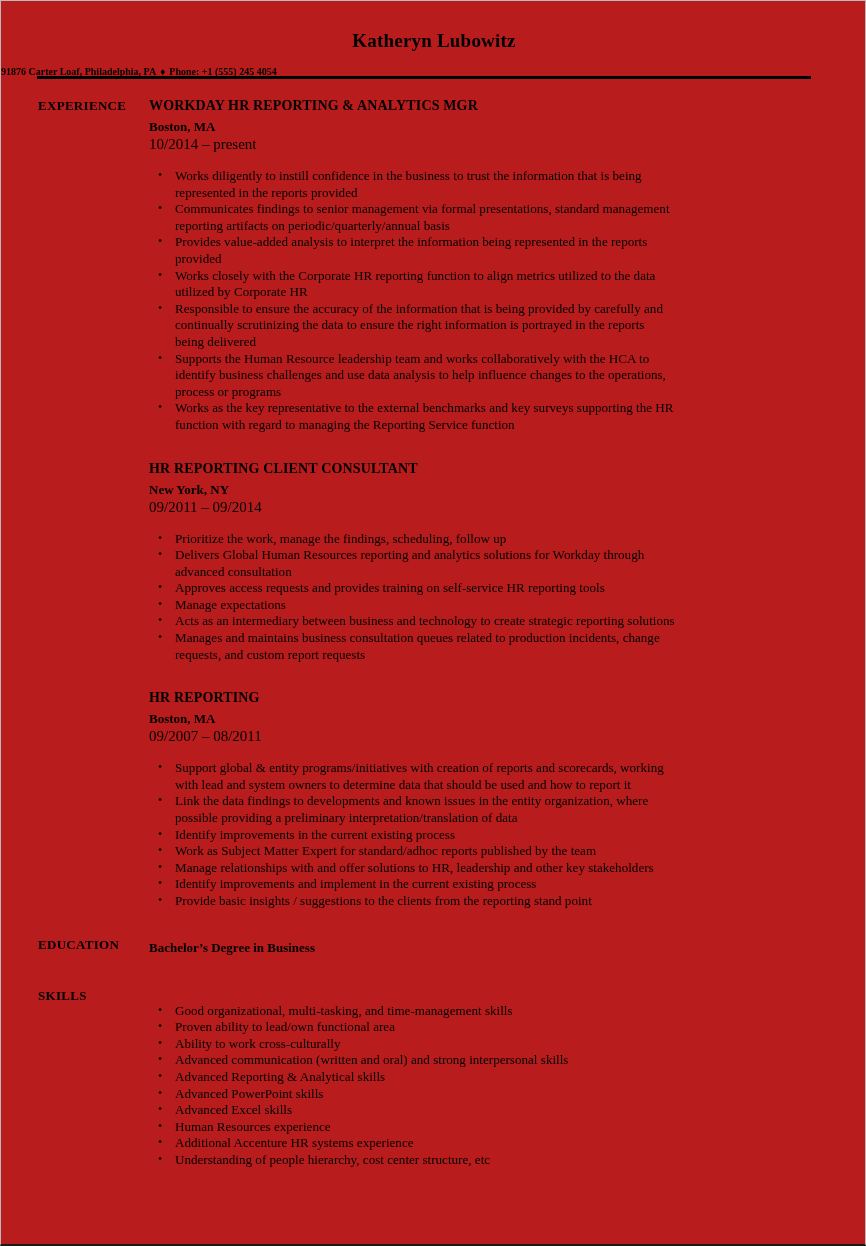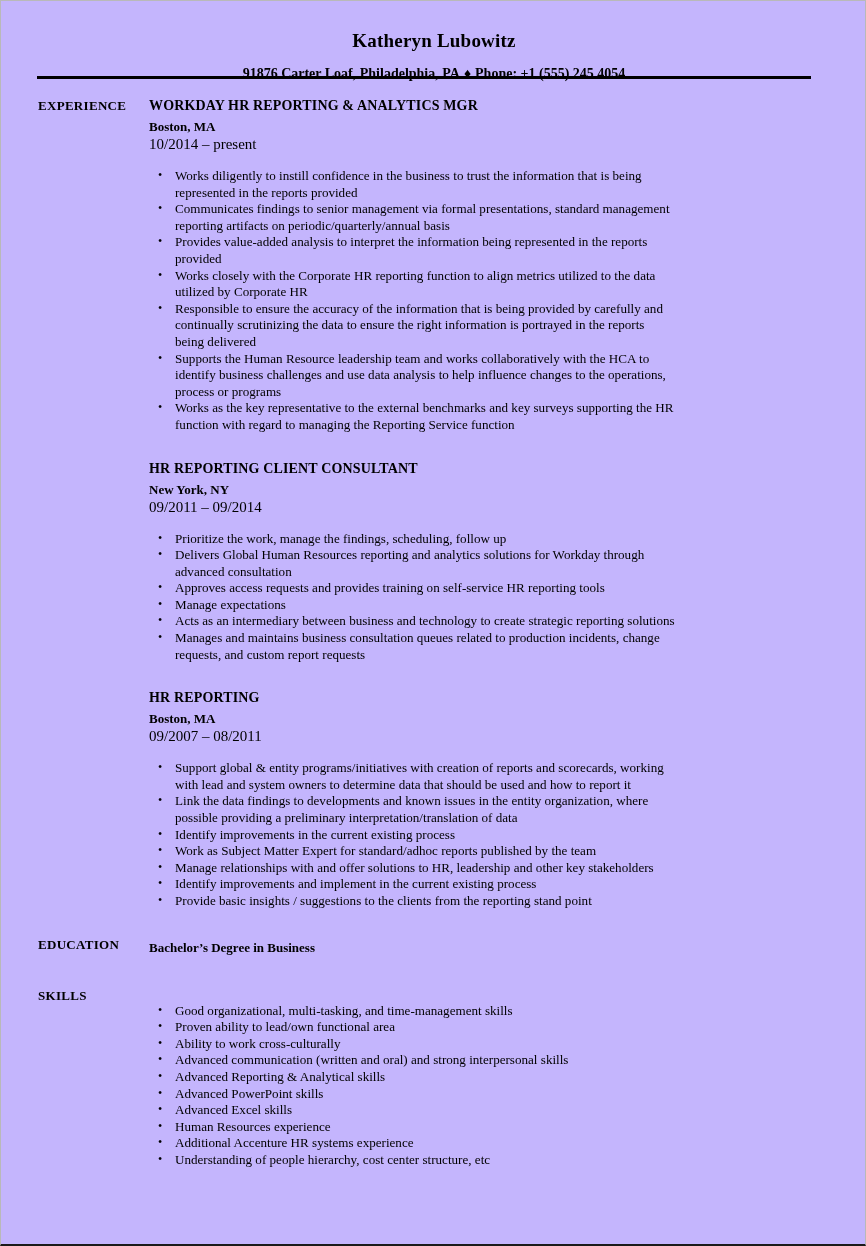--- a/index.html
+++ b/index.html
@@ -9,21 +9,21 @@
   }
   body {
     font-family: "Liberation Serif", "DejaVu Serif", serif;
     color: #000000;
   }
   .page {
     position: relative;
     width: 866px;
     height: 1246px;
     box-sizing: border-box;
-    background: #c4b5fd;
+    background: #b91c1c;
     border: 1px solid #b9b9b9;
     border-bottom: 2px solid #1a1a1a;
     overflow: hidden;
   }
   .sheet {
     position: absolute;
     left: 0; top: 0;
     width: 866px;
     height: 1246px;
     padding: 0;
@@ -32,23 +32,22 @@
   
   .resume-name {
     text-align: center;
     font-weight: bold;
     font-size: 19px;
     letter-spacing: 0.2px;
     margin: 30px 0 0 0;
     line-height: 1.1;
   }
   .contact-line {
-    text-align: center;
-    font-weight: bold;
-    font-size: 14px;
+    font-weight: bold;
+    font-size: 10px;
     margin: 14px 0 0 0;
     line-height: 1.1;
   }
   .contact-sep {
     display: inline-block;
     padding: 0 4px;
   }
   .header-rule {
     position: absolute;
     left: 36px;

